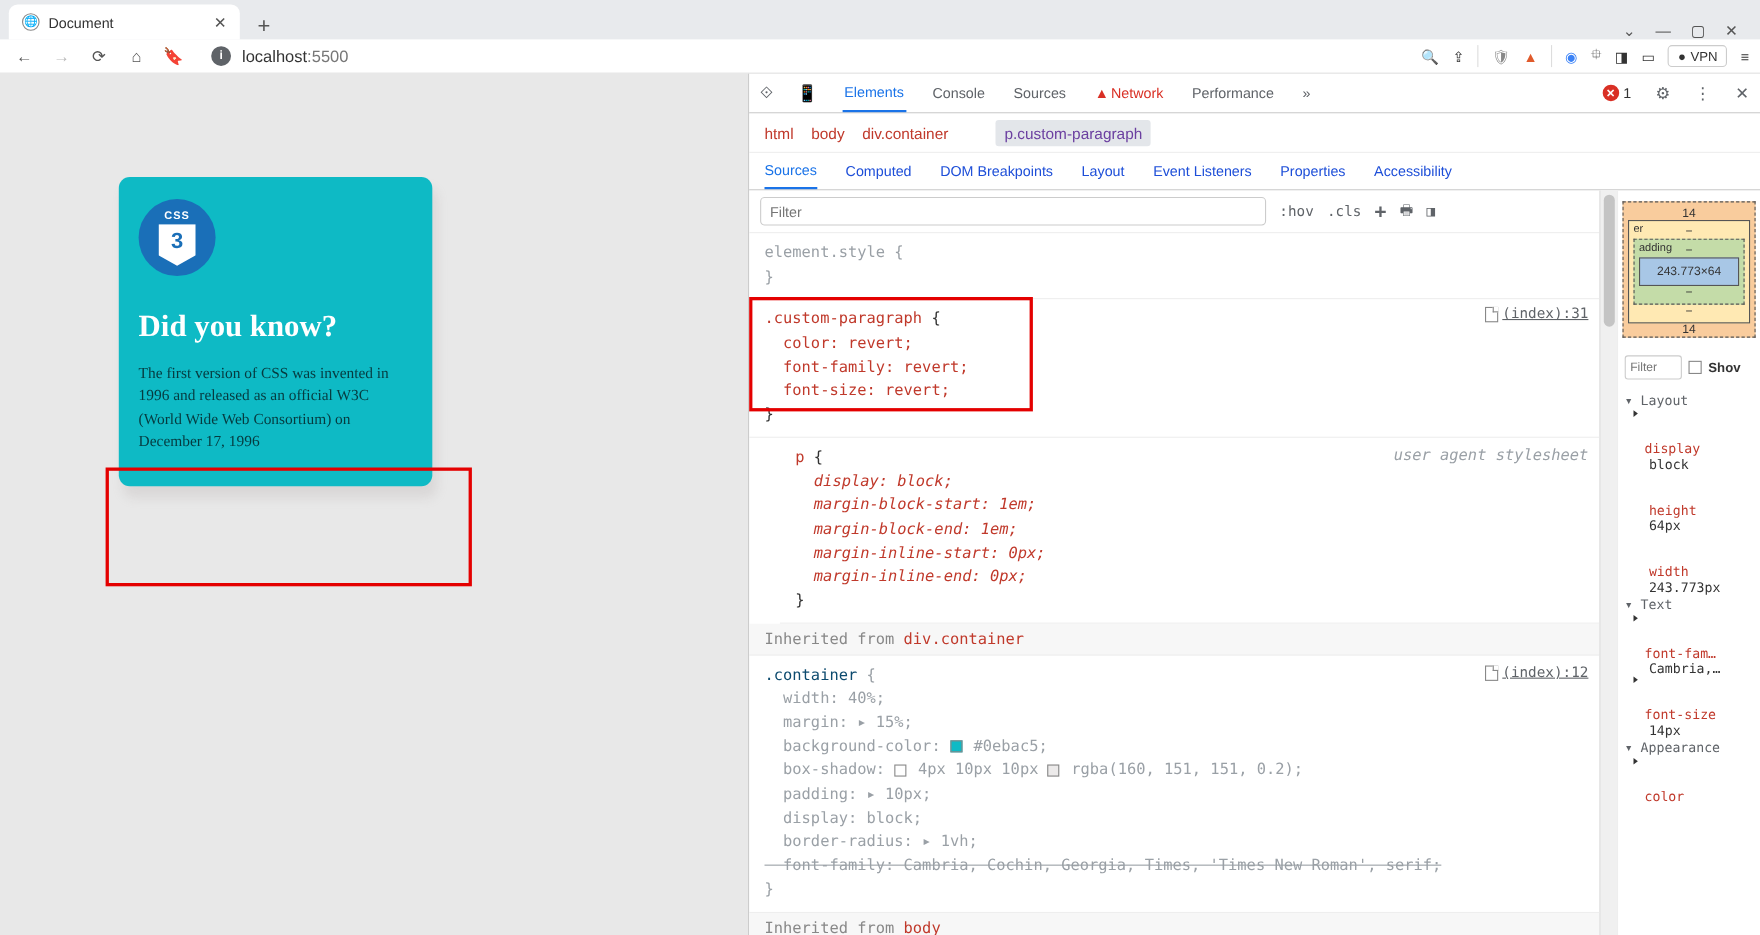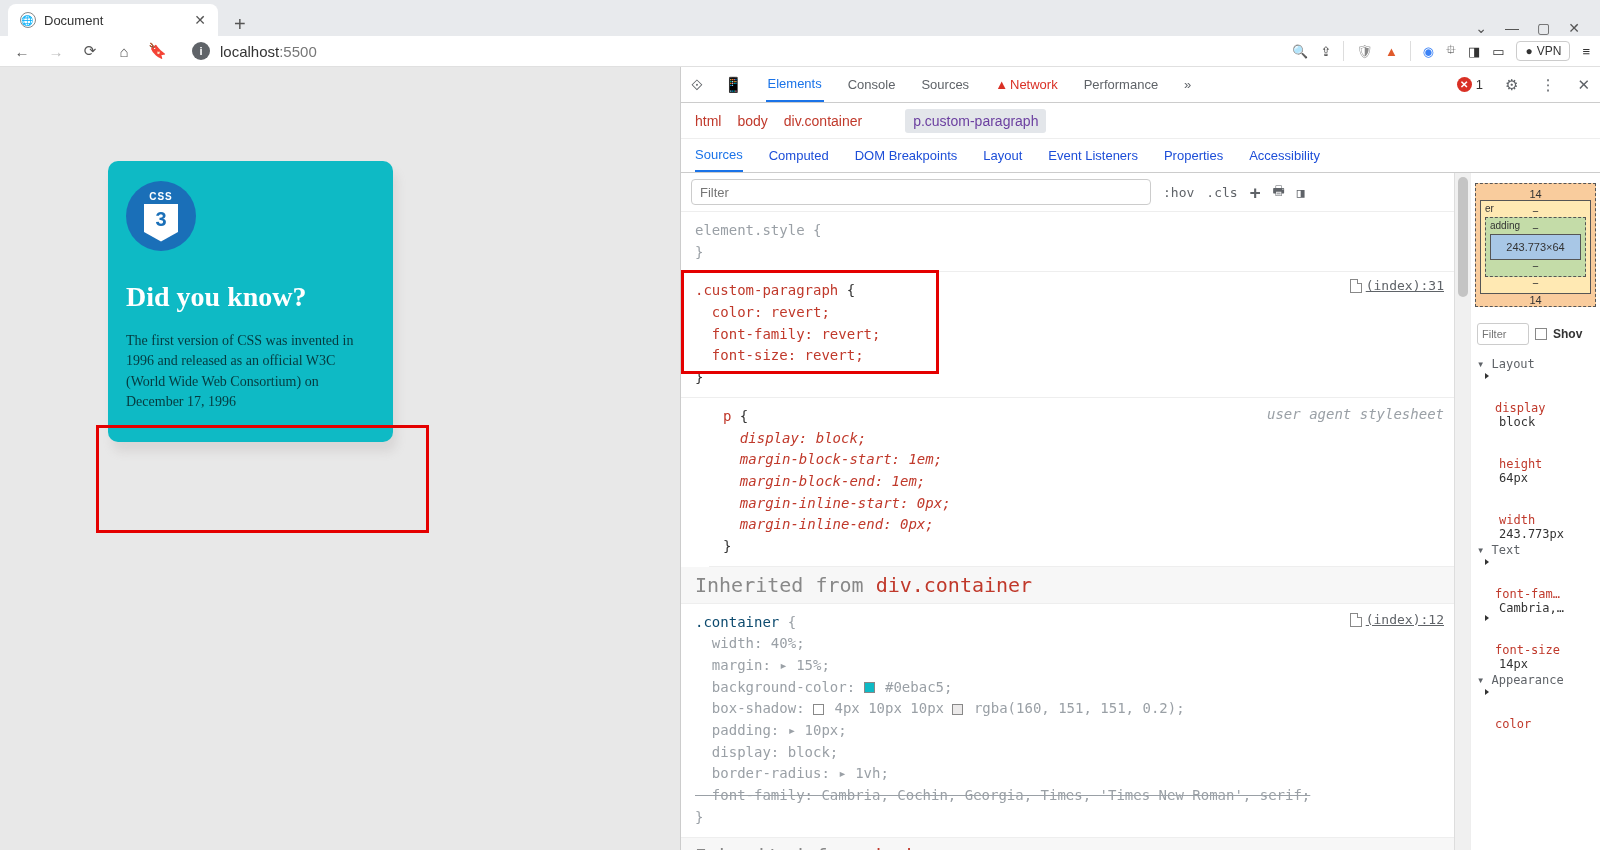--- a/index.html
+++ b/index.html
@@ -53,21 +53,21 @@
   .styles-left { flex:1; display:flex; flex-direction:column; overflow:auto;}
   .filter-row { display:flex; align-items:center; gap:12px; padding:6px 10px; border-bottom:1px solid #eee;}
   .filter-row input { flex:1; max-width:460px; height:26px; border:1px solid #ccc;border-radius:4px; padding:0 8px; font-size:13px;}
   .filter-row .chip { font-family:monospace; font-size:13px; color:#5f6368;}
   .css-block { font-family: Consolas, monospace; font-size:14px; padding:8px 14px; border-bottom:1px solid #eee; line-height:1.55; white-space:pre; position:relative;}
   .css-block.gray { color:#9aa0a6;}
   .sel-red { color:#c0392b;}
   .prop { color:#c0392b;}
   .link { position:absolute; right:10px; top:6px; color:#5f6368; text-decoration:underline; font-family:monospace; font-size:13px; display:flex;gap:4px;align-items:center;}
   .ua { position:absolute; right:10px; top:6px; color:#9aa0a6; font-style:italic; font-family:monospace;}
-  .inherit { background:#f7f7f7; color:#888; font-family:monospace; padding:6px 14px; border-bottom:1px solid #eee; font-size:20px;}
+  .inherit { background:#f7f7f7; color:#888; font-family:monospace; padding:6px 14px; border-bottom:1px solid #eee; font-size:14px;}
   .inherit .sel-red { color:#c0392b;}
   .strike { text-decoration: line-through; color:#9aa0a6;}
   .sw { display:inline-block; width:11px;height:11px; border:1px solid #888; vertical-align:middle; margin-right:2px;}
   
   .box-sidebar { width:130px; border-left:1px solid #eee; display:flex; flex-direction:column;}
   .bm { position:relative; padding:6px 0 6px 0; text-align:center; font-size:11px;}
   .bm .margin-box{ background:#f9cc9d; border:1px dashed #555; padding:20px 4px; margin:4px;}
   .bm .border-box{ background:#ffe9b3; border:1px solid #555; padding:20px 4px;}
   .bm .padding-box{ background:#c4dca8; border:1px dashed #555; padding:20px 4px;}
   .bm .content-box{ background:#a8c7e6; border:1px solid #555; padding:6px 2px;}

